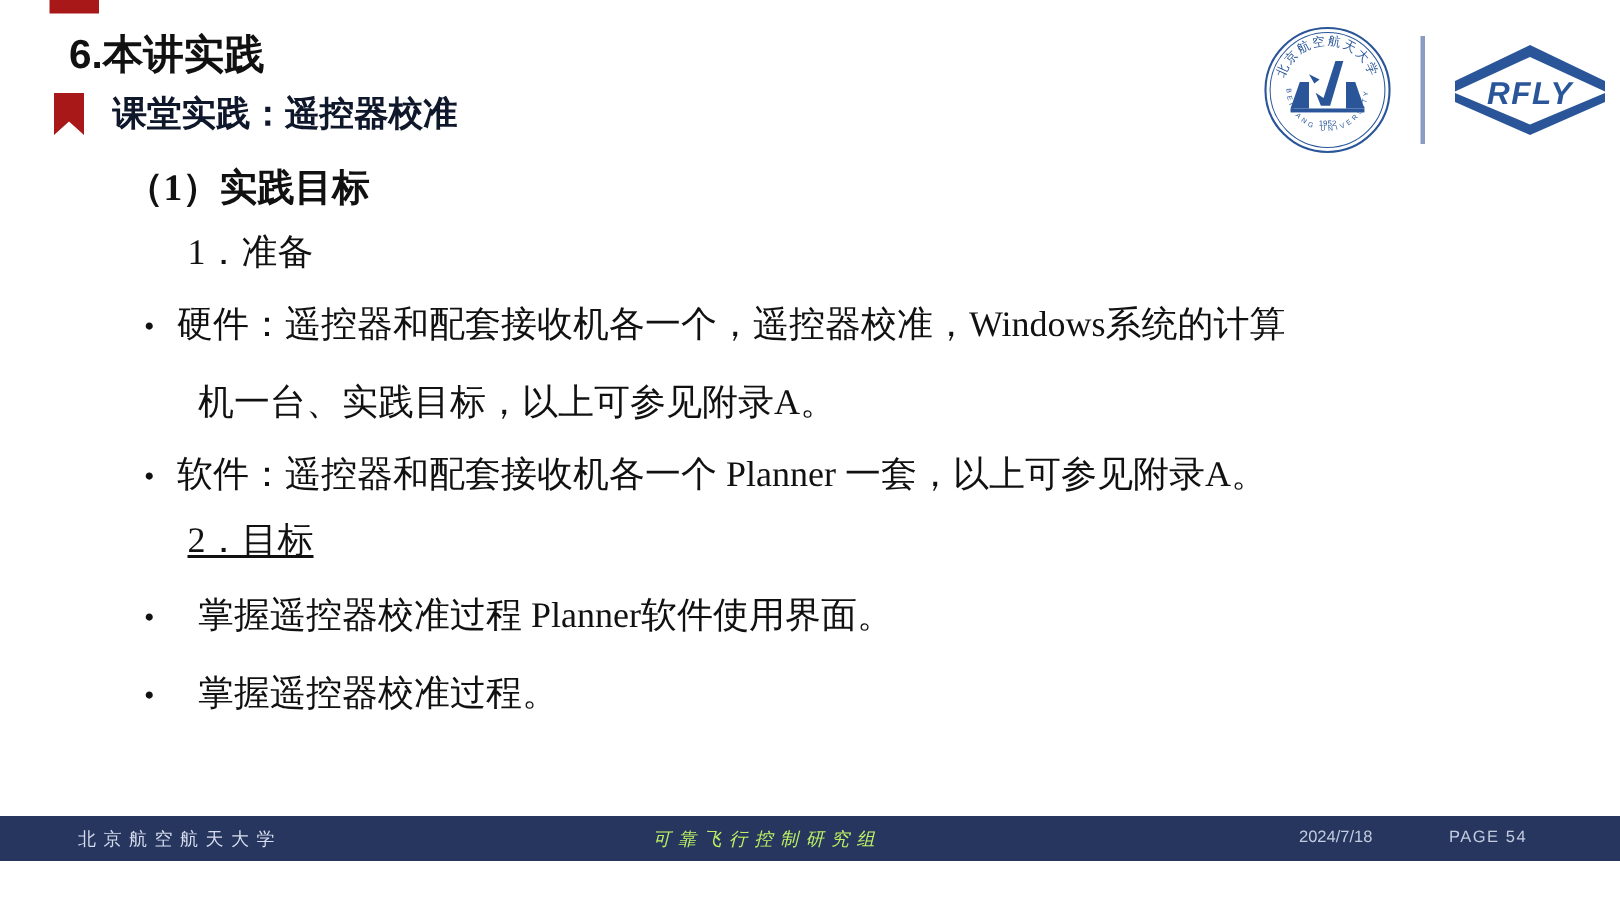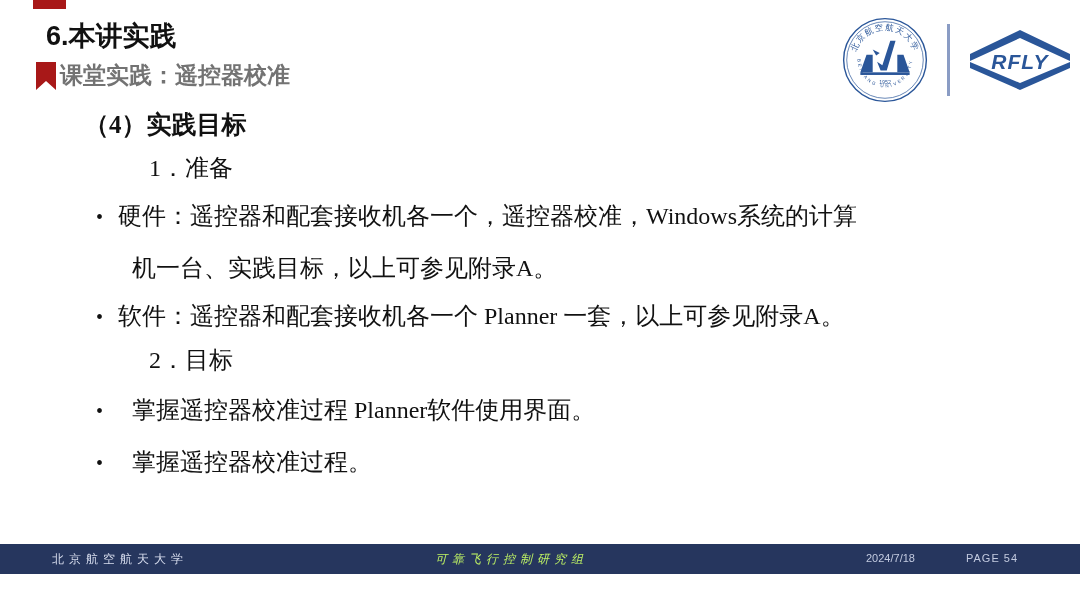--- a/index.html
+++ b/index.html
@@ -58,22 +58,22 @@
   .bookmark-icon {
     width: 20px;
     height: 28px;
     flex: none;
     display: block;
   }
   .subtitle-text {
     font-family: "Liberation Sans", sans-serif;
     font-weight: bold;
     font-size: 23px;
-    color: #737373;
-    margin-left: 4px;
+    color: #0f172a;
+    margin-left: 19px;
     white-space: nowrap;
   }
 
   
   .logos {
     position: absolute;
     right: 8px;
     top: 14px;
     display: flex;
     align-items: center;
@@ -114,24 +114,23 @@
     position: absolute;
     left: 84px;
     top: 4px;
     font-size: 25px;
     font-weight: bold;
   }
   .lvl2 {                 
     position: absolute;
     left: 125px;
     font-size: 24px;
-    margin-left: 24px;
   }
   .lvl2.prep  { top: 48px; }
-  .lvl2.goal  { top: 240px; }
+  .lvl2.goal  { top: 240px; text-decoration: underline; }
 
   .bullet-line {
     position: absolute;
     display: flex;
     align-items: baseline;
     font-size: 24px;
   }
   .bullet-dot {
     width: 22px;
     flex: none;
@@ -246,21 +245,21 @@
     <svg class="rfly-logo" viewBox="0 0 104 64">
       <path d="M2 26 L52 2 L102 26 L102 33 L52 10 L2 33 Z" fill="#2a5699"></path>
       <path d="M2 40 L52 62 L102 40 L102 34 L52 55 L2 34 Z" fill="#2a5699"></path>
       <text x="52" y="41" font-size="21" font-style="italic" font-weight="bold" fill="#2a5699" text-anchor="middle" font-family="'Liberation Sans',sans-serif" letter-spacing="1">RFLY</text>
     </svg>
 
   </div>
 
   <div class="body-area">
 
-    <div class="line lvl1">（4）实践目标</div>
+    <div class="line lvl1">（1）实践目标</div>
 
     <div class="line lvl2 prep">1．准备</div>
 
     <div class="bullet-line b-hw">
       <span class="bullet-dot">•</span>
       <span class="line">硬件：遥控器和配套接收机各一个，遥控器校准，Windows系统的计算</span>
     </div>
 
     <div class="line cont-line b-hw2">机一台、实践目标，以上可参见附录A。</div>
 

